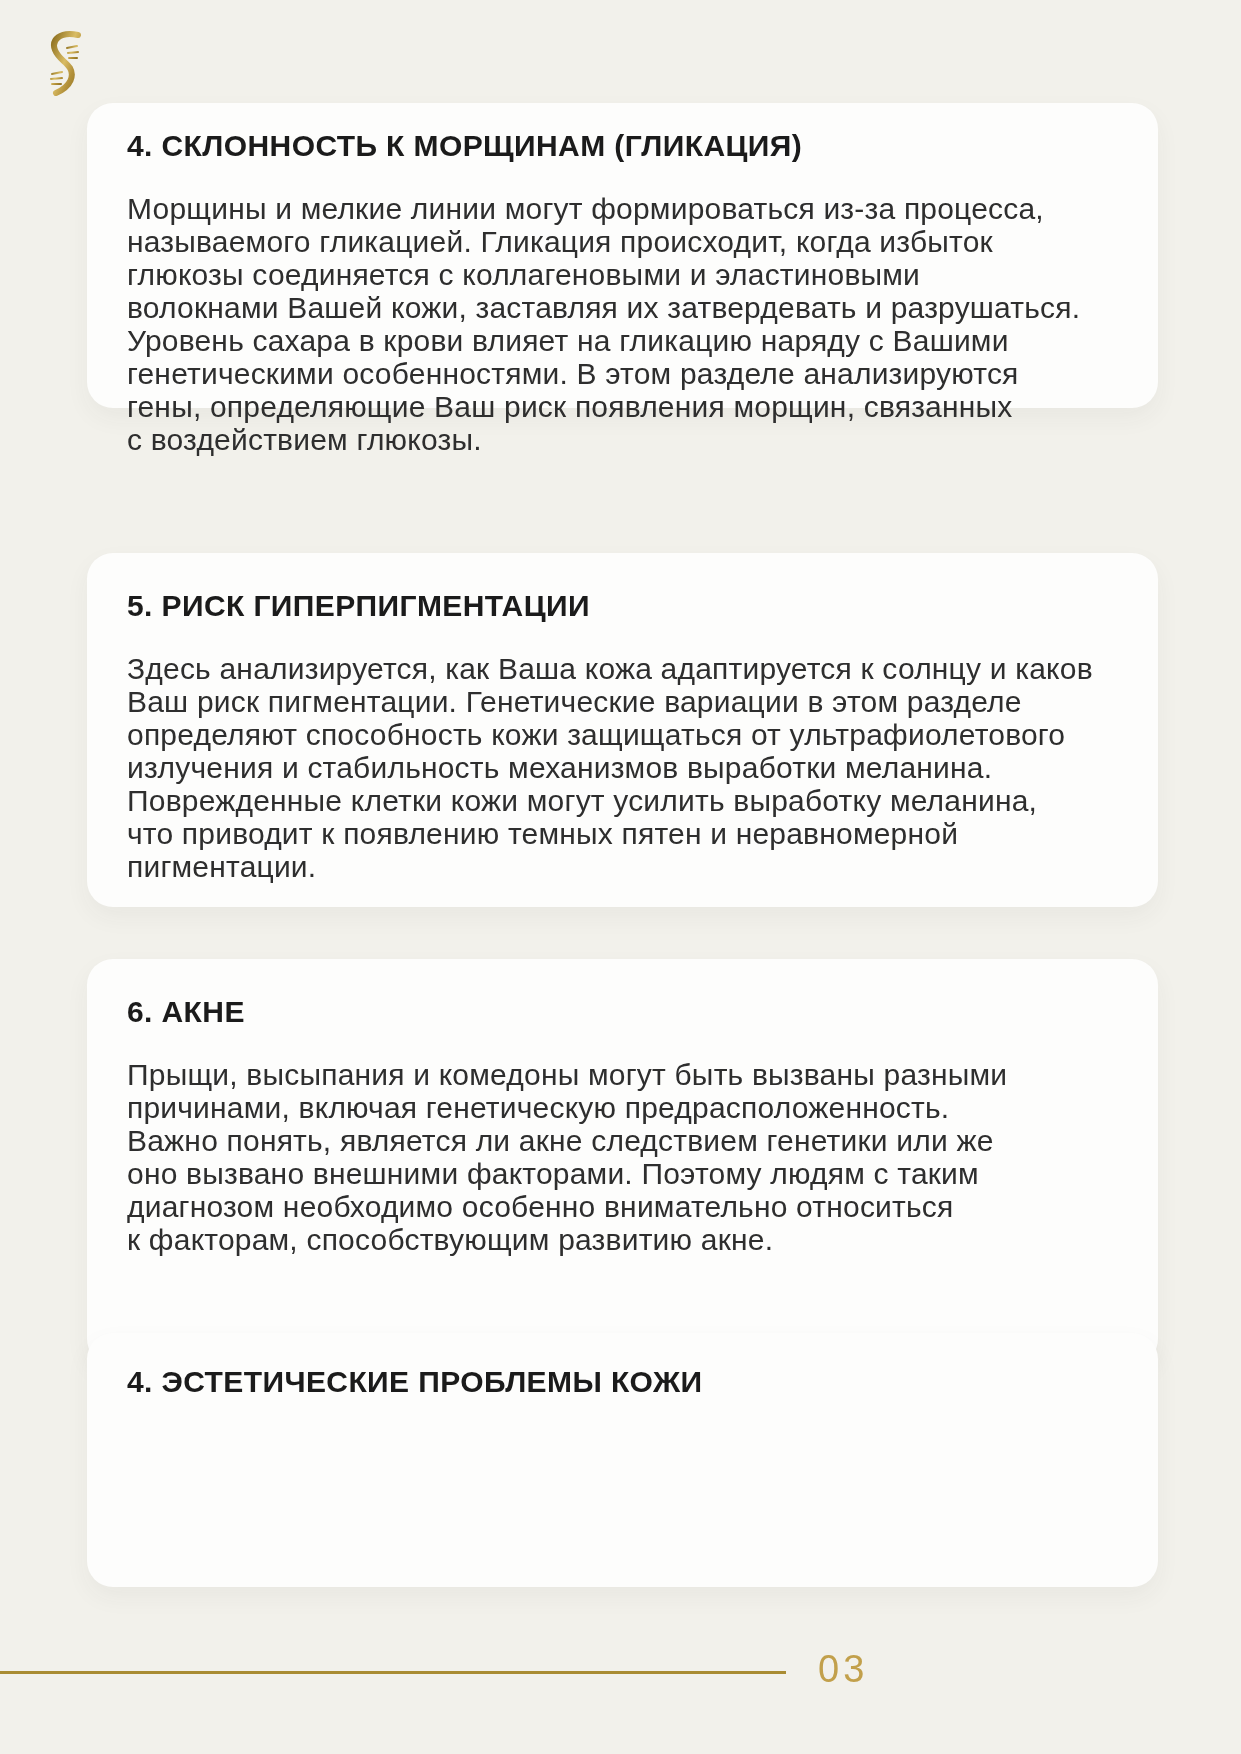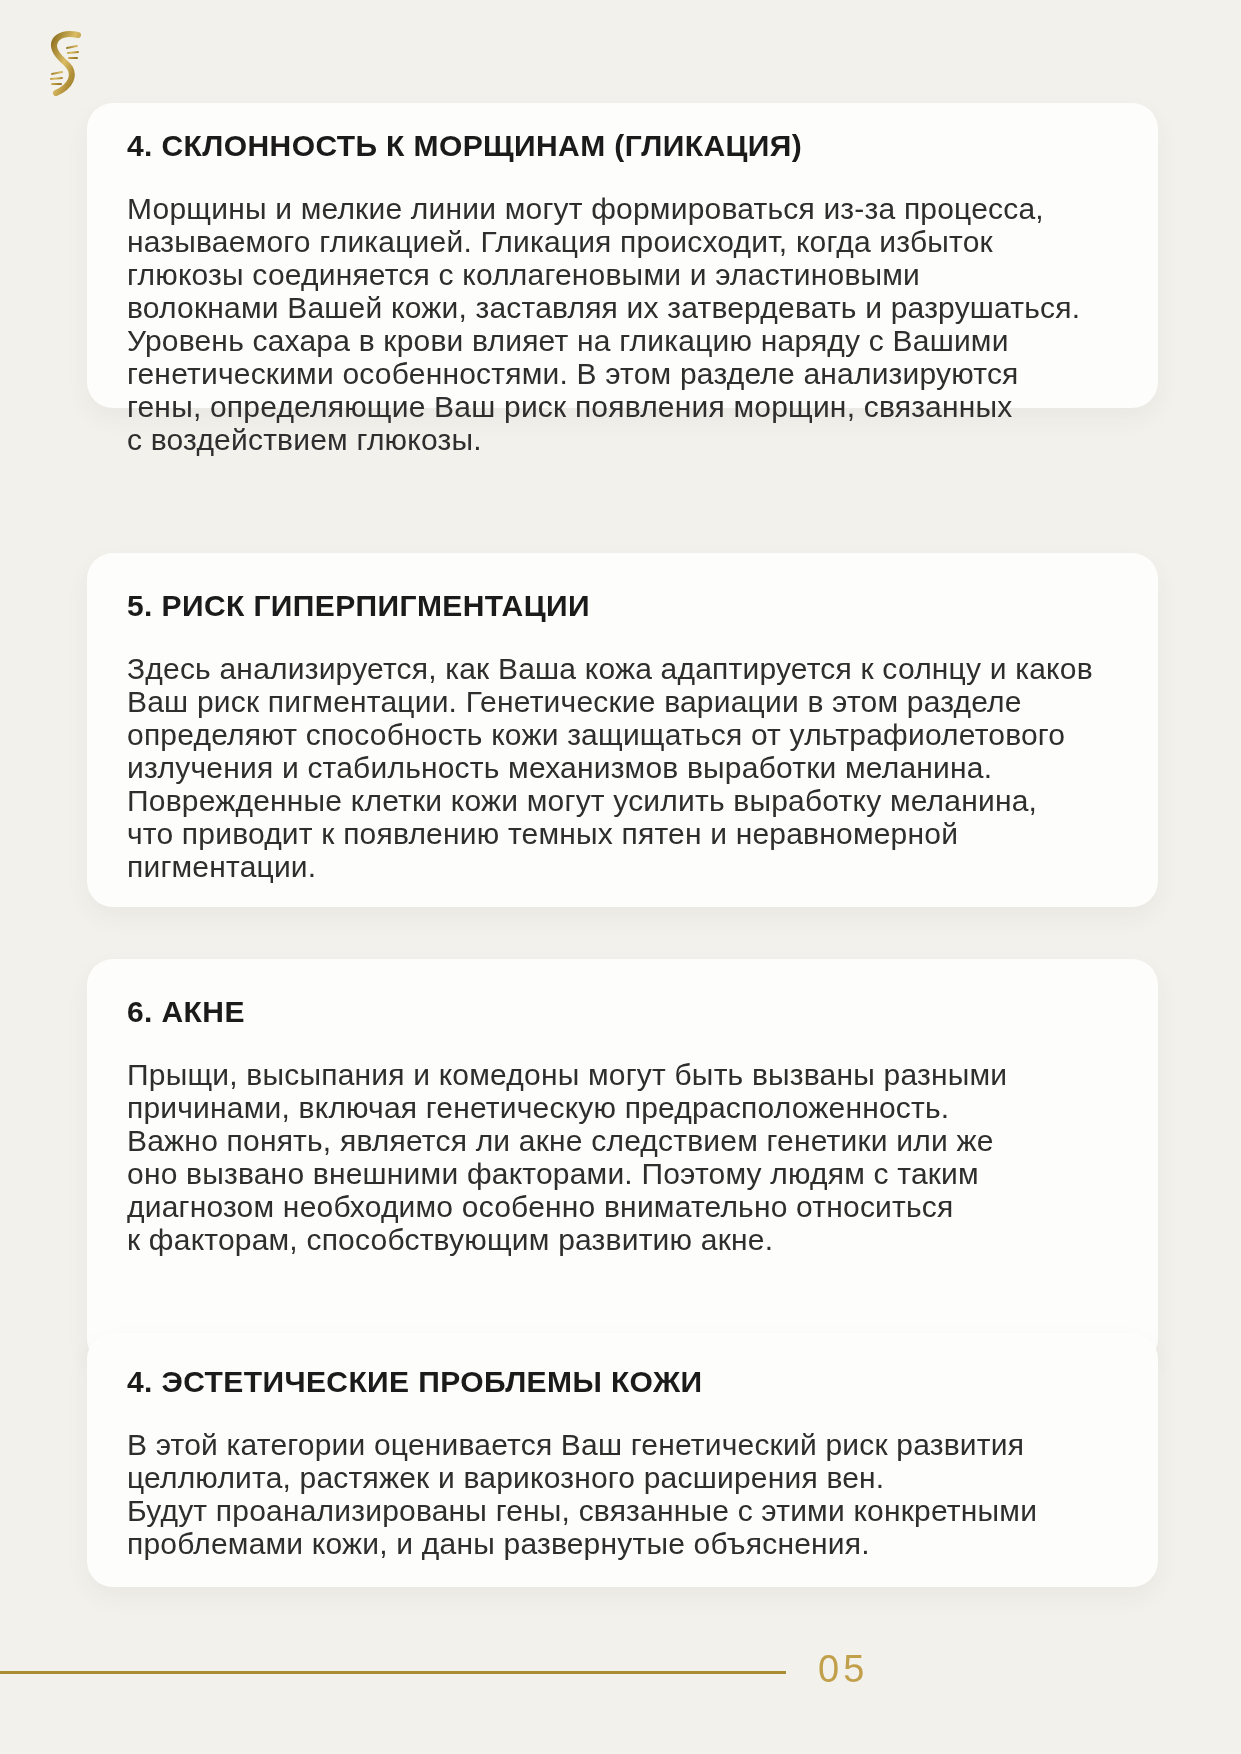--- a/index.html
+++ b/index.html
@@ -113,22 +113,18 @@
     <p class="section-body">Прыщи, высыпания и комедоны могут быть вызваны разными
 причинами, включая генетическую предрасположенность.
 Важно понять, является ли акне следствием генетики или же
 оно вызвано внешними факторами. Поэтому людям с таким
 диагнозом необходимо особенно внимательно относиться
 к факторам, способствующим развитию акне.</p>
   </section>
 
   <section class="card card-4">
     <h2 class="section-heading">4. ЭСТЕТИЧЕСКИЕ ПРОБЛЕМЫ КОЖИ</h2>
-    <p class="section-body">В этой категории оценивается Ваш генетический риск развития
-целлюлита, растяжек и варикозного расширения вен.
-Будут проанализированы гены, связанные с этими конкретными
-проблемами кожи, и даны развернутые объяснения.</p>
   </section>
 
   <div class="footer-divider"></div>
-  <div class="page-number">05</div>
+  <div class="page-number">03</div>
 
 </div>
 
 </body></html>

